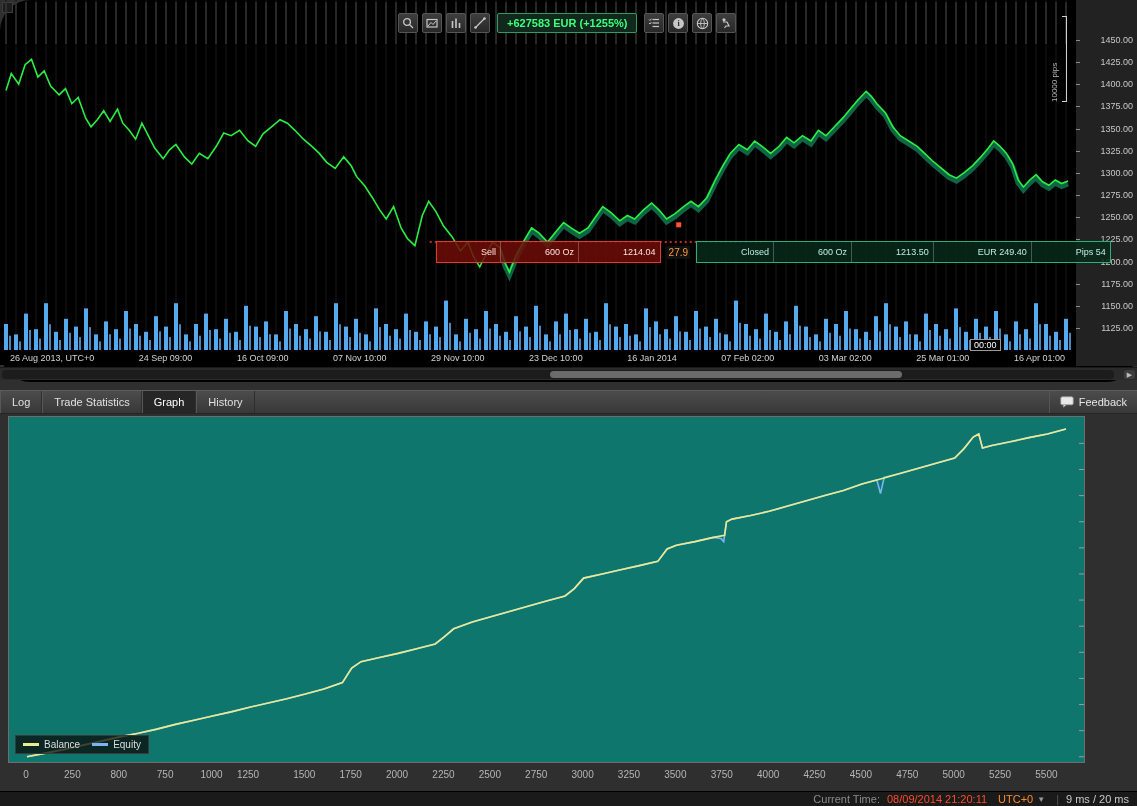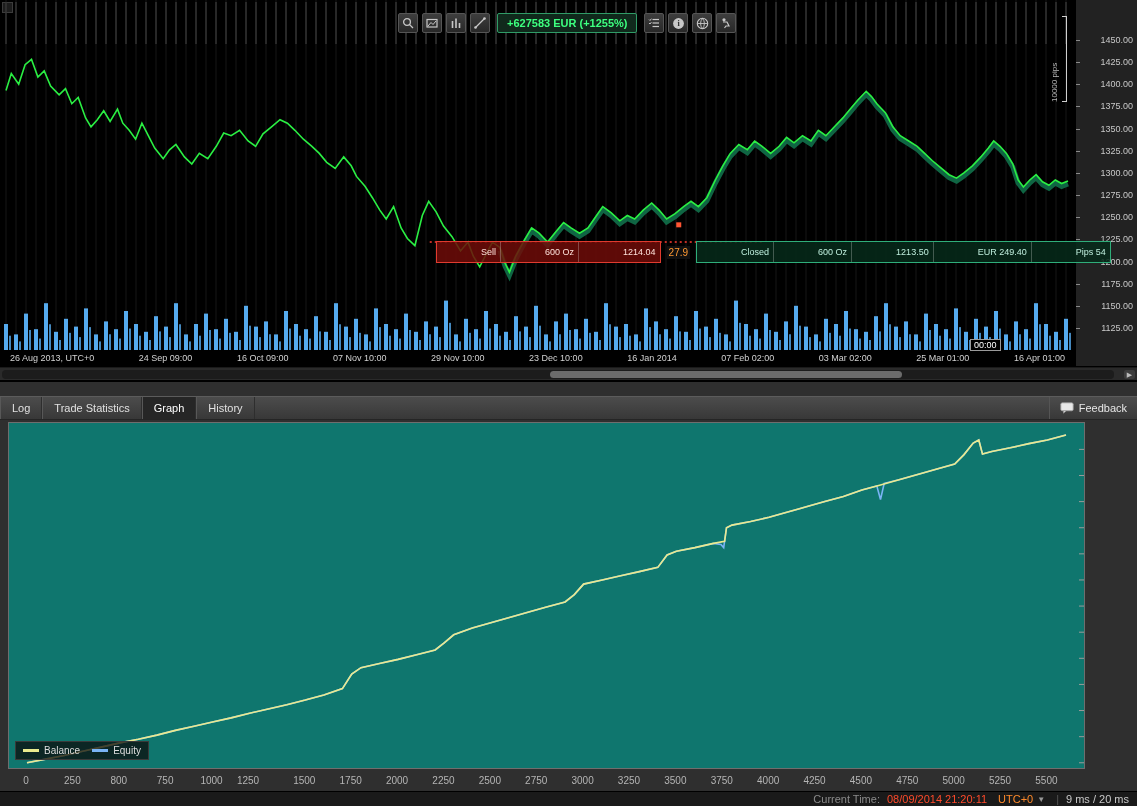--- a/index.html
+++ b/index.html
@@ -1,20 +1,20 @@
 <!DOCTYPE html>
 <html><head>
 <meta charset="utf-8">
 <style>
   * { margin:0; padding:0; box-sizing:border-box; }
   html,body { width:1137px; height:806px; background:#2f2f2f; overflow:hidden;
               font-family:"Liberation Sans", sans-serif; }
 
   
-  .chart-panel { position:relative; width:1137px; height:382px; background:#000; }
+  .chart-panel { position:relative; width:1137px; height:382px; background:#000;border-radius:31px; }
   #price-svg { position:absolute; left:0; top:0; }
   .toolbar { position:absolute; left:398px; top:13px; display:flex; gap:4px; align-items:center; z-index:5; }
   .tool-btn { width:20px; height:20px; display:flex; align-items:center; justify-content:center;
               background:linear-gradient(#3e3e3e,#282828); border:1px solid #555; border-radius:2px; cursor:pointer; }
   .profit-badge { height:20px; display:flex; align-items:center; padding:0 9px; margin:0 3px;
                   background:#10291c; border:1px solid #2f9c66; border-radius:2px;
                   color:#3dff7f; font-size:11px; font-weight:bold; white-space:nowrap; }
   .trade-labels { position:absolute; left:436px; top:241px; display:flex; gap:6px; align-items:center; z-index:4; font-size:9px; }
   .trade-box { display:flex; border:1px solid; }
   .trade-box.sell { border-color:#e03b2f; background:rgba(110,12,8,0.85); color:#ffe3dc; }
@@ -37,21 +37,21 @@
   .date-label { color:#d2d2d2; font-size:9px; white-space:nowrap; }
   .hscrollbar { position:absolute; left:0; top:367px; width:1137px; height:13px; background:#2a2a2a;
                 border-top:1px solid #1a1a1a; }
   .hscroll-track { position:absolute; left:2px; top:2px; width:1112px; height:9px; background:#1c1c1c; border-radius:4px; }
   .hscroll-thumb { position:absolute; left:548px; top:1px; width:352px; height:7px; background:#6b6b6b; border-radius:4px; cursor:pointer; }
   .hscroll-arrow { position:absolute; right:2px; top:2px; width:11px; height:9px; display:flex; align-items:center;
                    justify-content:center; background:#3d3d3d; color:#bbb; font-size:7px; cursor:pointer; border-radius:2px; }
   .corner-icon { position:absolute; left:2px; top:2px; width:11px; height:11px; background:#1d1d1d; border:1px solid #3c3c3c; }
 
   
-  .tabbar { position:relative; margin-top:14px; height:24px; width:1137px;
+  .tabbar { position:relative; margin-top:8px; height:24px; width:1137px;
             background:linear-gradient(#4c4c4c,#383838); border-top:1px solid #5c5c5c;
             border-bottom:1px solid #252525; display:flex; align-items:stretch; }
   .tab { display:flex; align-items:center; padding:0 11px; font-size:11px; color:#e0e0e0;
          border-right:1px solid #2e2e2e; border-left:1px solid #585858; cursor:pointer; }
   .tab.active { background:#262626; color:#fff; }
   .feedback-btn { margin-left:auto; display:flex; align-items:center; gap:5px; padding:0 10px;
                   font-size:11px; color:#e6e6e6; cursor:pointer; border-left:1px solid #555; }
 
   
   .graph-section { position:relative; margin-top:2px; width:1137px; height:367px; }

